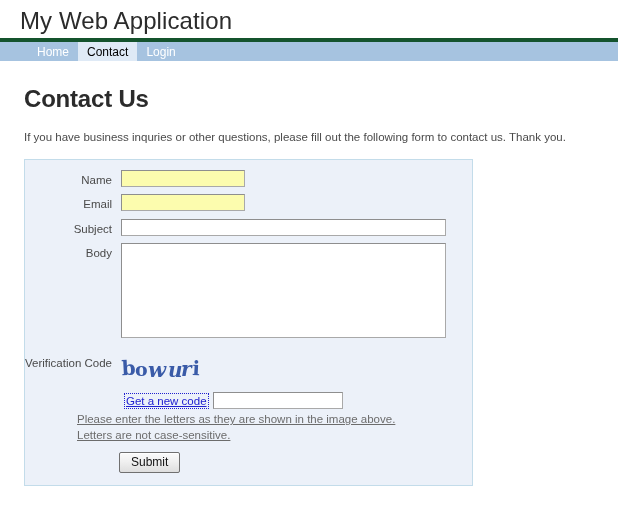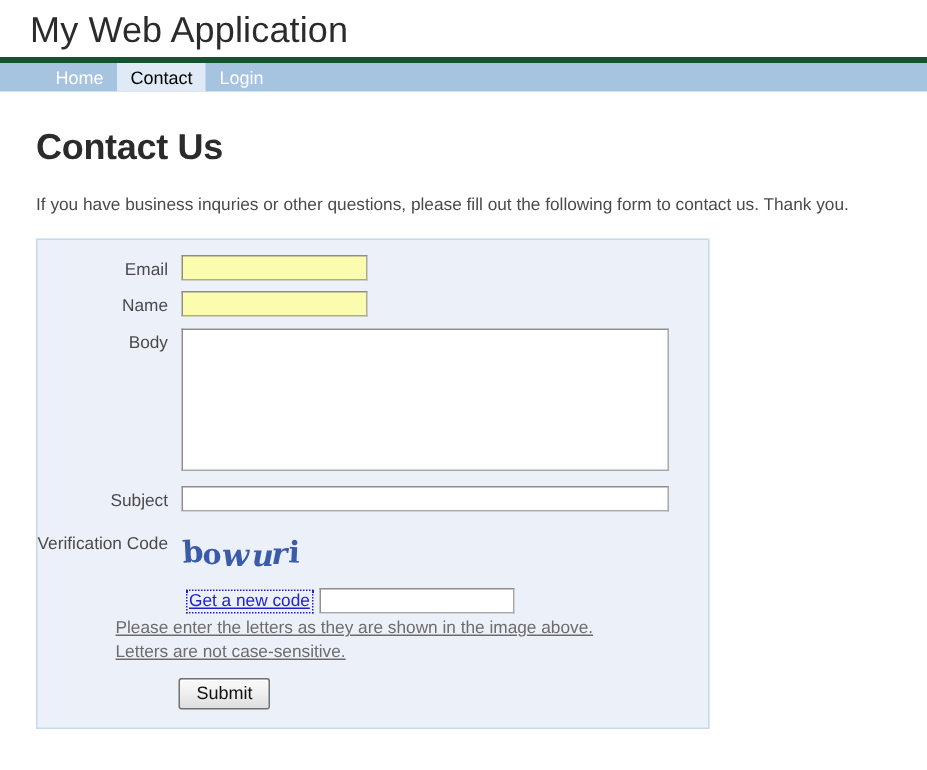--- a/index.html
+++ b/index.html
@@ -221,44 +221,44 @@
 </nav>
 
 <div id="content">
 
   <h2 id="page-title">Contact Us</h2>
   <p id="intro-text">If you have business inquries or other questions, please fill out the following form to contact us. Thank you.</p>
 
   <form id="contact-form-panel">
 
     <div class="form-row">
+      <div class="form-label">Name</div>
+      <div class="field-wrap">
+        <input class="text-input required" type="text" value="" style="">
+      </div>
+    </div>
+
+    <div class="form-row">
       <div class="form-label">Email</div>
       <div class="field-wrap">
         <input class="text-input required" type="text" value="" style="">
       </div>
     </div>
 
     <div class="form-row">
-      <div class="form-label">Name</div>
-      <div class="field-wrap">
-        <input class="text-input required" type="text" value="" style="">
+      <div class="form-label">Subject</div>
+      <div class="field-wrap">
+        <input class="text-input wide" type="text" value="" style="">
       </div>
     </div>
 
     <div class="form-row">
       <div class="form-label">Body</div>
       <div class="field-wrap">
         <textarea class="textarea-input" style=""></textarea>
-      </div>
-    </div>
-
-    <div class="form-row">
-      <div class="form-label">Subject</div>
-      <div class="field-wrap">
-        <input class="text-input wide" type="text" value="" style="">
       </div>
     </div>
 
     <div class="form-row" id="captcha-row">
       <div class="form-label">Verification Code</div>
       <div class="field-wrap">
         <svg id="captcha-image" width="92" height="30" viewBox="0 0 92 30">
           <text x="1" y="22" font-family="DejaVu Serif, serif" font-size="20" font-weight="bold" fill="#3a5ba8" transform="rotate(-3 4 22)">b</text>
           <text x="14" y="23" font-family="DejaVu Serif, serif" font-size="19" font-weight="bold" fill="#3a5ba8">o</text>
           <text x="27" y="24" font-family="DejaVu Serif, serif" font-size="21" font-weight="bold" font-style="italic" fill="#3a5ba8">w</text>

